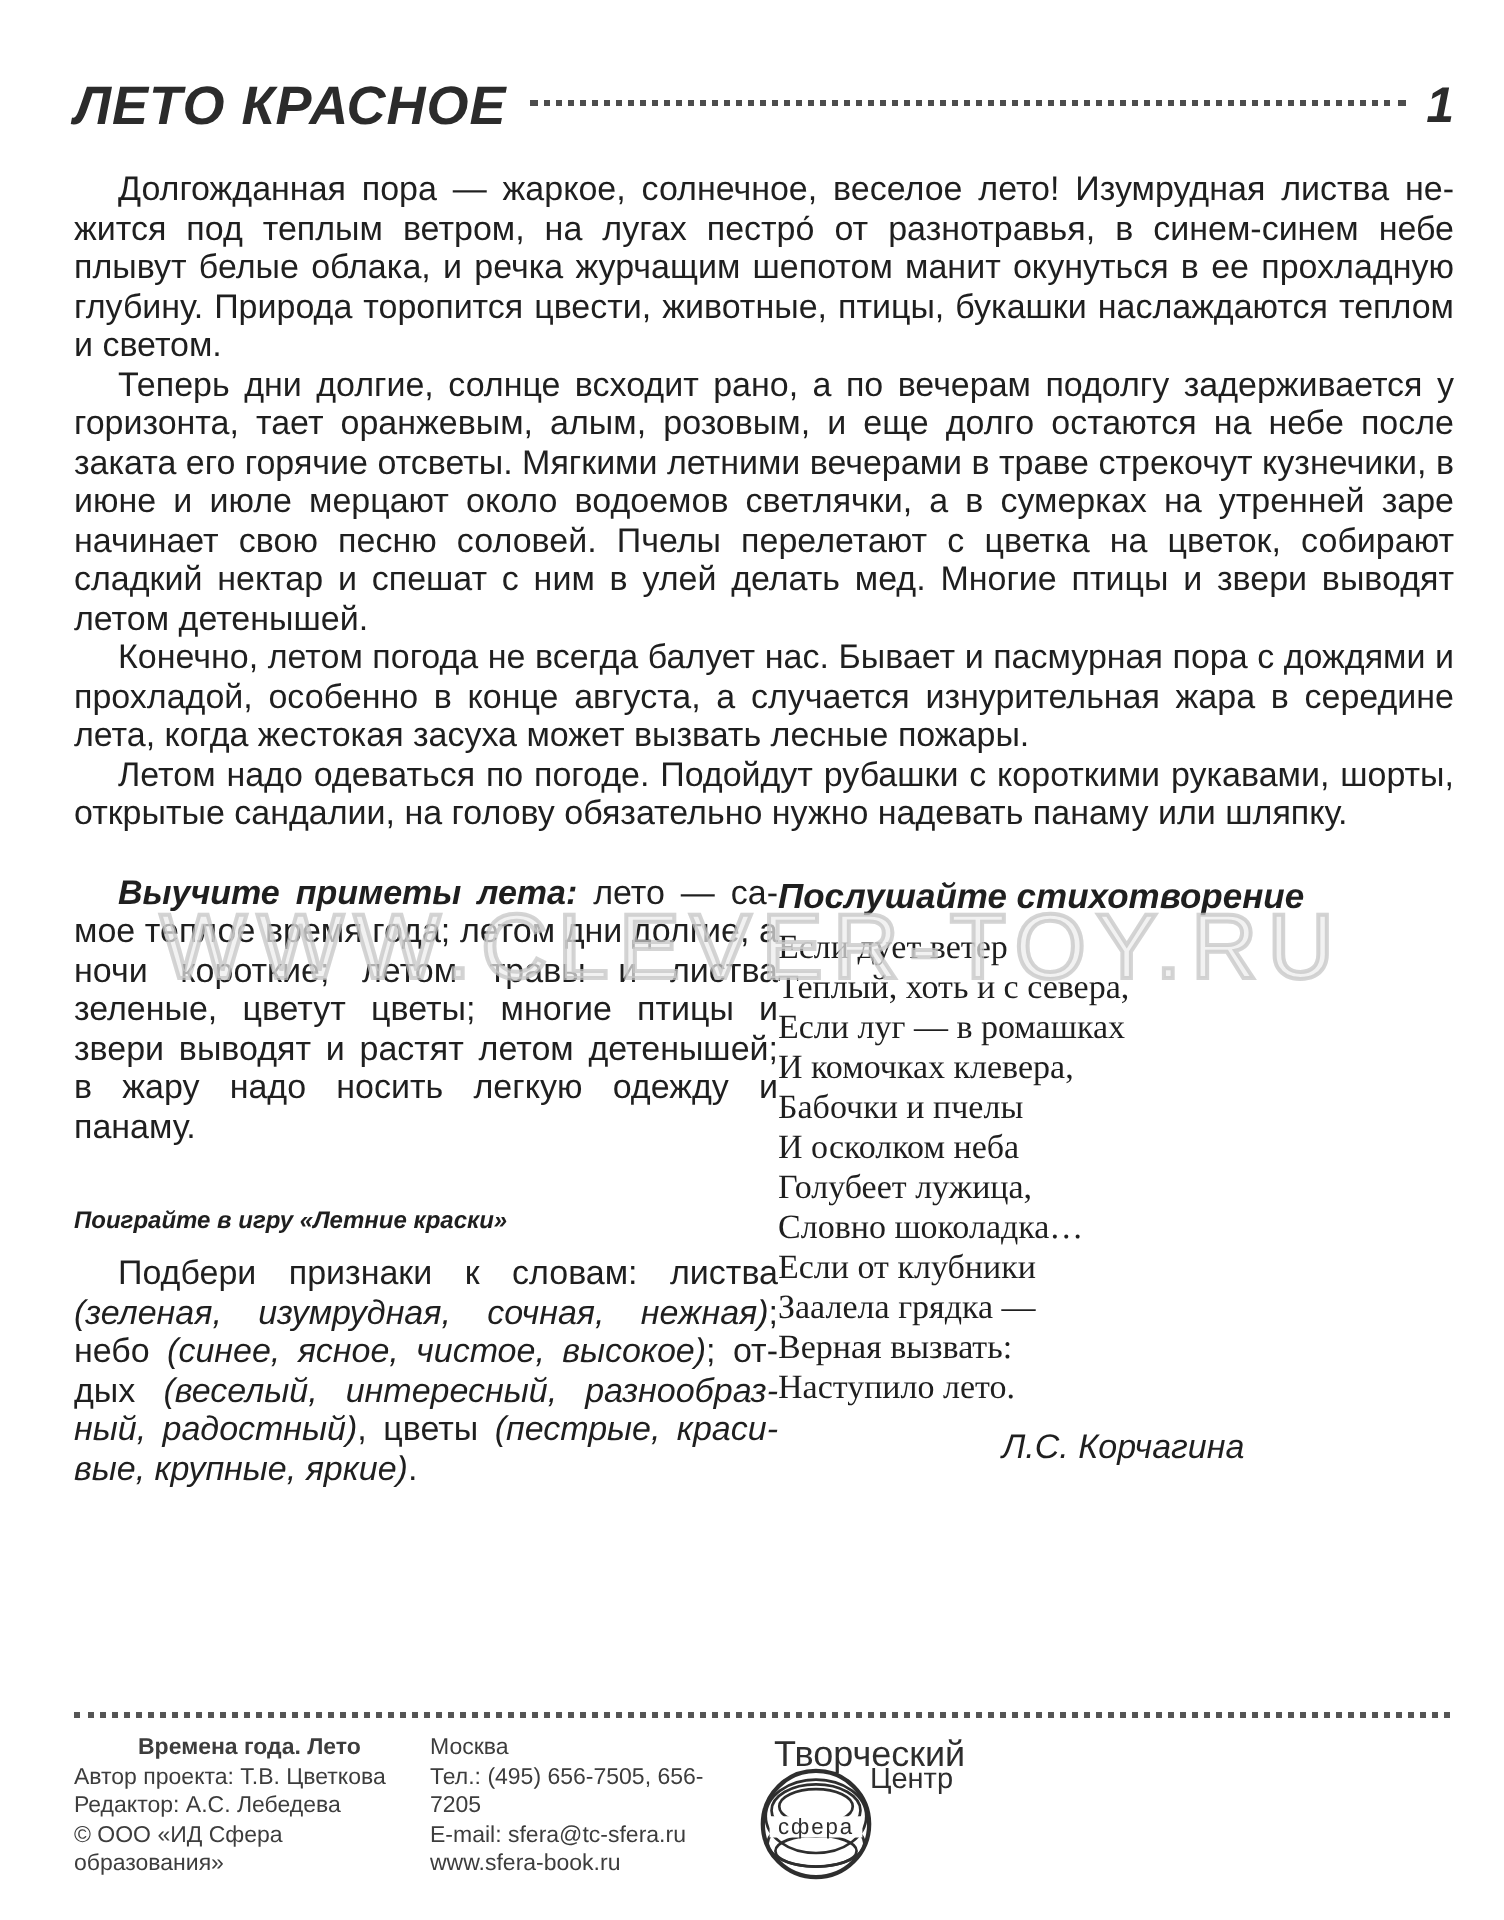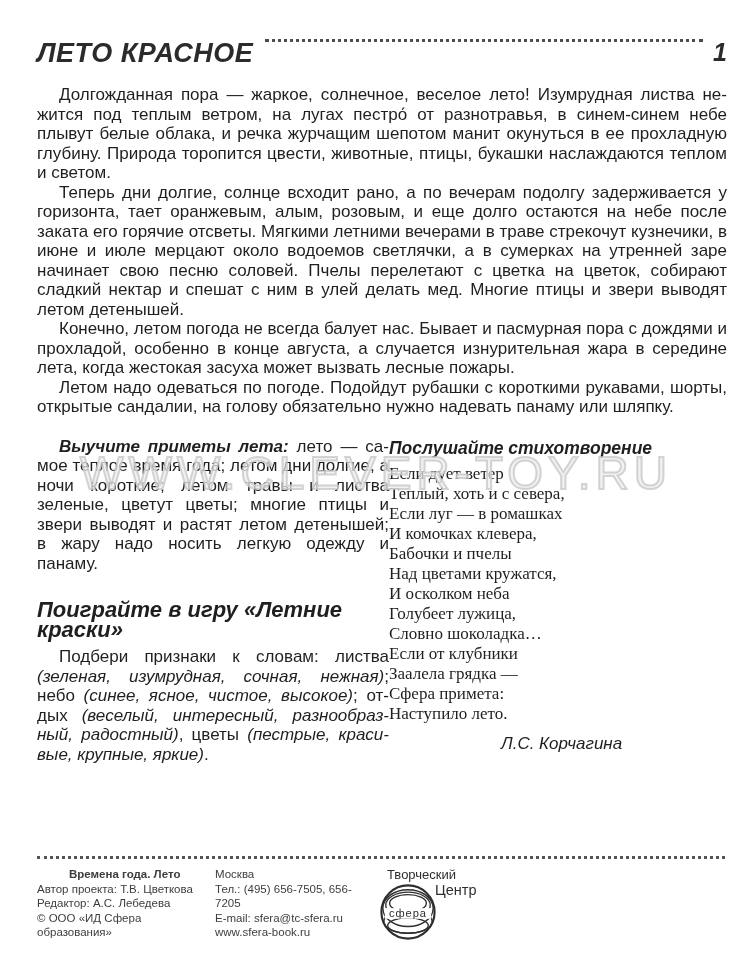--- a/index.html
+++ b/index.html
@@ -8,39 +8,39 @@
     width:752px;height:960px;
     margin:0 auto;
     background:#ffffff;
     font-family:"Liberation Sans", sans-serif;
     color:#1f1f1f;
     overflow:hidden;
     box-sizing:border-box;
     padding:38px 25px 0 37px;
   }
   
-  .title-row{display:flex;align-items:flex-start;margin:0 0 16px 0;}
+  .title-row{display:flex;align-items:center;margin:0 0 16px 0;}
   .title-row h1{
     margin:0;font-size:27px;font-weight:bold;font-style:italic;
     color:#2b2b2b;letter-spacing:.5px;white-space:nowrap;
   }
   .leader{flex:1;border-bottom:3px dotted #4d4d4d;margin:0 10px 6px 12px;height:1px;}
   .pagenum{font-size:25px;font-style:italic;font-weight:bold;color:#2b2b2b;}
   
   .intro p{
     margin:0;font-size:17px;line-height:19.5px;
     text-align:justify;text-indent:22px;
   }
   
   .columns{display:flex;margin-top:20px;}
   .col-left{width:352px;}
   .col-right{flex:1;}
   .bi{font-weight:bold;font-style:italic;}
   .signs{margin:0;font-size:17px;line-height:19.5px;text-align:justify;text-indent:22px;}
-  .game-h{margin:27px 0 7px 0;font-size:22px;line-height:20px;}
+  .game-h{margin:27px 0 7px 0;font-size:12px;line-height:20px;}
   .game{margin:0;font-size:17px;line-height:19.5px;text-align:justify;text-indent:22px;}
   .game .i{font-style:italic;}
   .col-right h2{margin:0 0 5px 0;font-size:17.5px;line-height:22px;}
   .poem div{font-size:17px;line-height:20px;font-family:Liberation Serif, serif;}
   .author{margin-top:10px;margin-left:112px;font-size:17px;font-style:italic;}
   
   .watermark{
     position:absolute;left:0;right:0;top:446px;
     text-align:center;pointer-events:none;
     font-size:46px;font-weight:normal;letter-spacing:5px;
@@ -49,21 +49,21 @@
     z-index:5;
   }
   
   footer{position:absolute;left:37px;right:27px;top:856px;}
   .f-sep{border-top:3px dotted #555;height:0;margin-bottom:8px;}
   .f-cols{display:flex;color:#3d3d3d;}
   .f-col1{width:178px;font-size:11.5px;line-height:14.5px;}
   .f-col2{width:152px;font-size:11.5px;line-height:14.5px;}
   .f-bold{font-weight:bold;padding-left:32px;}
   .f-logo{position:relative;width:110px;height:80px;margin-left:12px;color:#2e2e2e;}
-  .f-logo .l1{position:absolute;top:0;left:8px;font-size:13px;}
+  .f-logo .l1{position:absolute;top:0;left:8px;font-size:18px;}
   .f-logo .l2{position:absolute;top:15px;left:56px;font-size:14.5px;}
   .f-logo svg{position:absolute;left:0;top:16px;}
 </style>
 </head>
 <body>
 
 <div class="page">
 
   <header class="title-row">
     <h1>ЛЕТО КРАСНОЕ</h1>
@@ -85,27 +85,26 @@
       <p class="game"><span>Подбери признаки к словам: листва </span><span class="i">(зеленая, изумрудная, сочная, нежная)</span><span>; небо </span><span class="i">(синее, ясное, чистое, высокое)</span><span>; от­дых </span><span class="i">(веселый, интересный, разнообраз­ный, радостный)</span><span>, цветы </span><span class="i">(пестрые, краси­вые, крупные, яркие)</span><span>.</span></p>
     </div>
     <div class="col-right">
       <h2 class="bi">Послушайте стихотворение</h2>
       <div class="poem">
           <div>Если дует ветер</div>
           <div>Теплый, хоть и с севера,</div>
           <div>Если луг — в ромашках</div>
           <div>И комочках клевера,</div>
           <div>Бабочки и пчелы</div>
-          <div>Над цветами кружатся,</div>
           <div>И осколком неба</div>
           <div>Голубеет лужица,</div>
           <div>Словно шоколадка…</div>
           <div>Если от клубники</div>
           <div>Заалела грядка —</div>
-          <div>Сфера примета:</div>
+          <div>Верная вызвать:</div>
           <div>Наступило лето.</div>
         </div>
       <div class="author">Л.С. Корчагина</div>
     </div>
   </section>
 
   <div class="watermark">WWW.CLEVER-TOY.RU</div>
 
   <footer>
     <div class="f-sep"></div>

